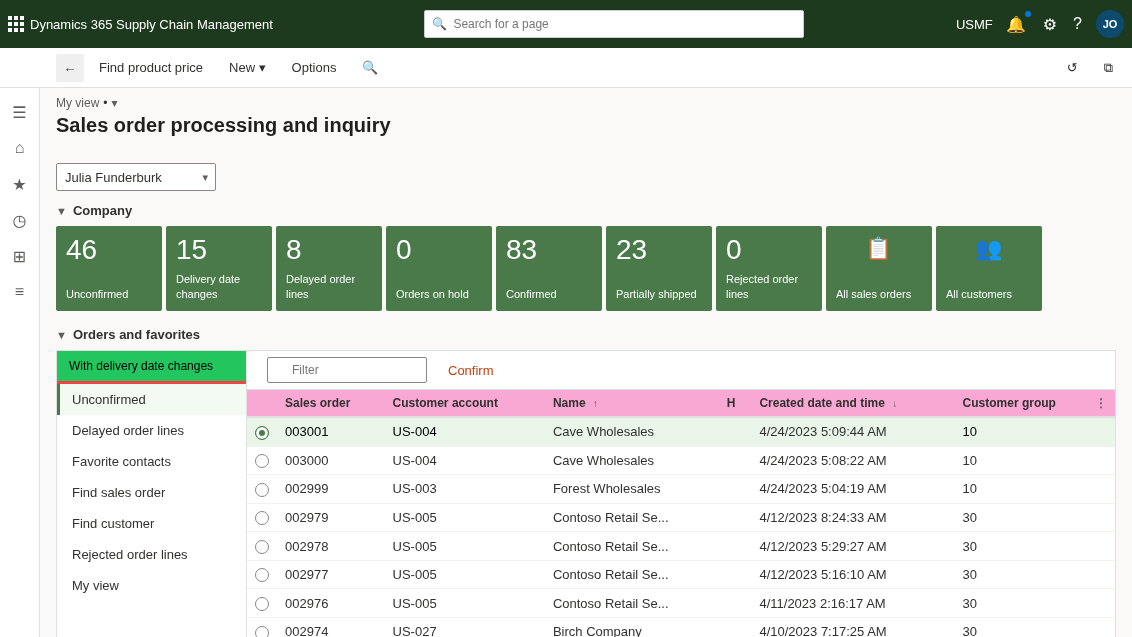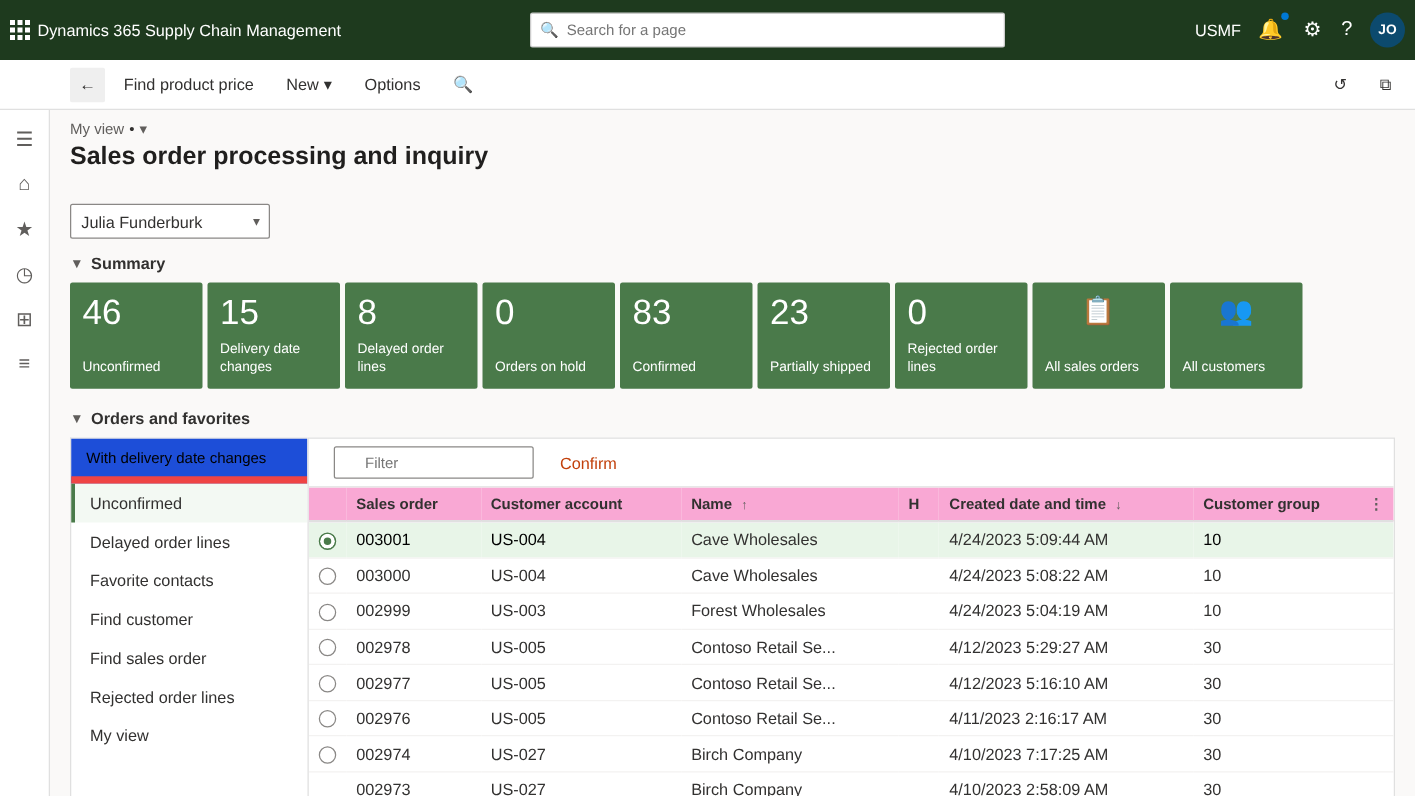--- a/index.html
+++ b/index.html
@@ -278,22 +278,22 @@
     .orders-nav {
       width: 190px;
       min-width: 190px;
       background: white;
       border: 1px solid #e0e0e0;
       border-right: none;
     }
     .orders-nav-header {
       padding: 8px 12px;
       font-size: 12px;
-      background: #1d4ed8;
-      border-bottom: 6px solid #ef4444;
+      background: #22c55e;
+      border-bottom: 3px solid #ef4444;
     }
     .orders-nav-item {
       padding: 8px 12px;
       font-size: 13px;
       cursor: pointer;
       color: #323130;
       border-left: 3px solid transparent;
     }
     .orders-nav-item.active {
       border-left-color: #4a7a4a;
@@ -480,21 +480,21 @@
     
     <div class="user-filter-wrap">
       <select class="user-filter-select">
         <option>Julia Funderburk</option>
       </select>
     </div>
 
     
     <div class="section-header">
       <span class="section-toggle">▼</span>
-      <span>Summary</span>
+      <span>Company</span>
     </div>
 
     <div class="tile-grid">
 
       <div class="tile">
         <div class="tile-number">46</div>
         <div class="tile-label">Unconfirmed</div>
       </div>
 
       <div class="tile">
@@ -544,22 +544,22 @@
       <span>Orders and favorites</span>
     </div>
 
     <div class="orders-section">
 
       <div class="orders-nav">
         <div class="orders-nav-header">With delivery date changes</div>
         <div class="orders-nav-item active">Unconfirmed</div>
         <div class="orders-nav-item">Delayed order lines</div>
         <div class="orders-nav-item">Favorite contacts</div>
+        <div class="orders-nav-item">Find sales order</div>
         <div class="orders-nav-item">Find customer</div>
-        <div class="orders-nav-item">Find sales order</div>
         <div class="orders-nav-item">Rejected order lines</div>
         <div class="orders-nav-item">My view</div>
       </div>
 
       <div class="data-grid-container">
         <div class="grid-toolbar">
           <div class="filter-wrap">
             <span class="filter-icon">🔍</span>
             <input class="grid-filter-input" type="text" placeholder="Filter" style="">
           </div>
@@ -616,20 +616,29 @@
                   <td class="row-checkbox"><span class="radio-circle"></span></td>
                   <td>002999</td>
                   <td>US-003</td>
                   <td>Forest Wholesales</td>
                   <td></td>
                   <td>4/24/2023 5:04:19 AM</td>
                   <td>10</td>
                 </tr>
                 <tr>
                   <td class="row-checkbox"><span class="radio-circle"></span></td>
+                  <td>002979</td>
+                  <td>US-005</td>
+                  <td>Contoso Retail Se...</td>
+                  <td></td>
+                  <td>4/12/2023 8:24:33 AM</td>
+                  <td>30</td>
+                </tr>
+                <tr>
+                  <td class="row-checkbox"><span class="radio-circle"></span></td>
                   <td>002978</td>
                   <td>US-005</td>
                   <td>Contoso Retail Se...</td>
                   <td></td>
                   <td>4/12/2023 5:29:27 AM</td>
                   <td>30</td>
                 </tr>
                 <tr>
                   <td class="row-checkbox"><span class="radio-circle"></span></td>
                   <td>002977</td>

